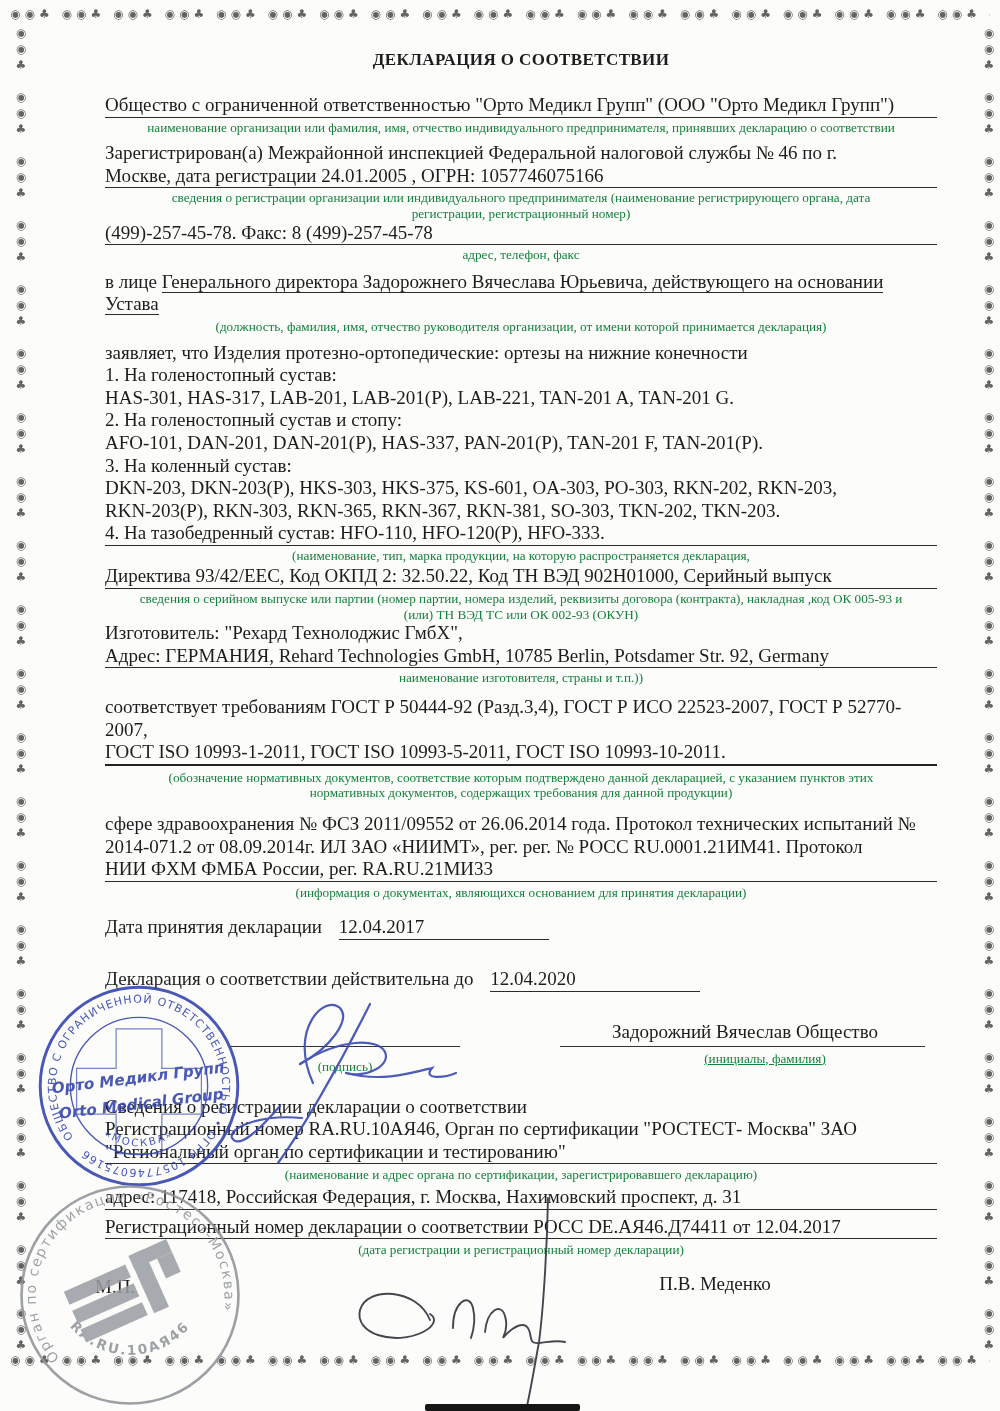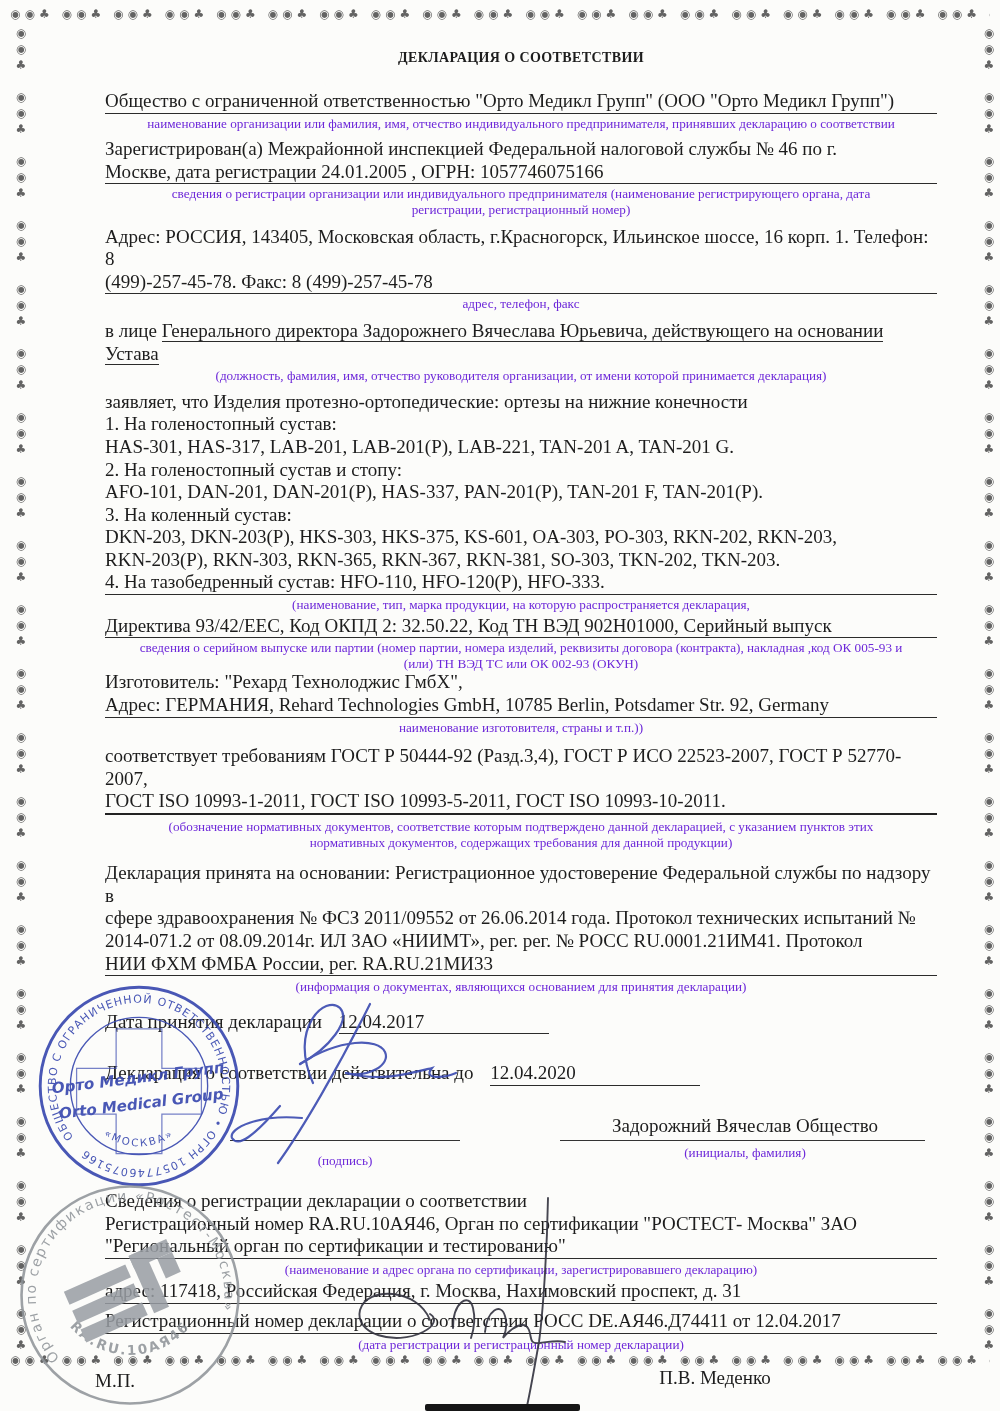--- a/index.html
+++ b/index.html
@@ -9,22 +9,22 @@
   .bord{position:absolute;color:#3e3e3e;font-family:"DejaVu Sans",sans-serif;font-size:12px;
         letter-spacing:4px;white-space:nowrap;overflow:hidden;opacity:.8;}
   .bord-top{top:7px;left:10px;width:980px;height:19px;}
   .bord-bottom{top:1353px;left:10px;width:980px;height:19px;}
   .bord-left{top:26px;left:6px;height:1324px;width:22px;writing-mode:vertical-rl;text-orientation:upright;letter-spacing:2px;}
   .bord-right{top:26px;right:4px;height:1324px;width:22px;writing-mode:vertical-rl;text-orientation:upright;letter-spacing:2px;}
   .content{position:absolute;left:105px;top:50px;width:832px;}
   .t{font-size:19px;line-height:22.6px;}
   .u{border-bottom:1.5px solid #2b2b2b;}
   .u2{border-bottom:2.2px solid #222;}
-  .cap{font-size:13.2px;line-height:15.6px;text-align:center;color:#6d28d9;}
-  h1.title{font-size:14px;font-weight:bold;text-align:center;letter-spacing:.4px;margin:0 0 24px 0;}
+  .cap{font-size:13.2px;line-height:15.6px;text-align:center;color:#15803d;}
+  h1.title{font-size:17px;font-weight:bold;text-align:center;letter-spacing:.4px;margin:0 0 24px 0;}
   .du{display:inline-block;border-bottom:1.5px solid #2b2b2b;min-width:210px;margin-left:12px;}
   .bold{font-weight:normal;}
   .overlay{position:absolute;pointer-events:none;}
   .scan-mark{position:absolute;left:425px;top:1404px;width:155px;height:7px;background:#161616;border-radius:2px;}
 </style>
 </head>
 <body>
 
 <div class="page">
 
@@ -37,21 +37,20 @@
 
     <h1 class="title">ДЕКЛАРАЦИЯ О СООТВЕТСТВИИ</h1>
 
     <div class="t u">Общество с ограниченной ответственностью "Орто Медикл Групп"  (ООО "Орто Медикл Групп")</div>
     <div class="cap" style="padding:2px 40px 0 40px;">наименование организации или фамилия, имя, отчество индивидуального предпринимателя, принявших декларацию о соответствии</div>
 
     <div class="t" style="margin-top:7px;">Зарегистрирован(а) Межрайонной инспекцией Федеральной налоговой службы № 46 по г.</div>
     <div class="t u">Москве, дата регистрации 24.01.2005 , ОГРН: 1057746075166</div>
     <div class="cap" style="padding:2px 60px 0 60px;">сведения о регистрации организации или индивидуального предпринимателя (наименование регистрирующего органа, дата регистрации, регистрационный номер)</div>
 
-    <div class="t" style="margin-top:8px;">Адрес: РОССИЯ, 143405, Московская область, г.Красногорск, Ильинское шоссе, 16 корп. 1. Телефон: 8</div>
     <div class="t u">(499)-257-45-78. Факс: 8 (499)-257-45-78</div>
     <div class="cap" style="padding-top:2px;">адрес, телефон, факс</div>
 
     <div class="t" style="margin-top:8px;"><span>в лице </span><span class="u">Генерального директора Задорожнего Вячеслава Юрьевича, действующего на основании Устава</span></div>
     <div class="cap" style="padding-top:3px;">(должность, фамилия, имя, отчество руководителя организации, от имени которой принимается декларация)</div>
 
     <div class="t" style="margin-top:7px;">заявляет, что Изделия протезно-ортопедические: ортезы на нижние конечности</div>
 
     <div class="t">1. На голеностопный сустав:</div>
     <div class="t">HAS-301, HAS-317, LAB-201, LAB-201(P), LAB-221, TAN-201 A, TAN-201 G.</div>
@@ -68,37 +67,36 @@
 
     <div class="t">Изготовитель: "Рехард Технолоджис ГмбХ",</div>
     <div class="t u">Адрес: ГЕРМАНИЯ, Rehard Technologies GmbH, 10785 Berlin, Potsdamer Str. 92, Germany</div>
     <div class="cap" style="padding-top:2px;">наименование изготовителя, страны и т.п.))</div>
 
     <div class="t" style="margin-top:10px;">соответствует требованиям ГОСТ Р 50444-92 (Разд.3,4), ГОСТ Р ИСО 22523-2007, ГОСТ Р 52770-2007,</div>
     <div class="t u2">ГОСТ  ISO 10993-1-2011, ГОСТ  ISO 10993-5-2011, ГОСТ  ISO 10993-10-2011.</div>
     <div class="cap" style="padding:4px 40px 0 40px;">(обозначение нормативных документов, соответствие которым подтверждено данной декларацией, с указанием пунктов этих нормативных документов, содержащих требования для данной продукции)</div>
 
     <div style="margin-top:12px;">
-      <div class="t">Декларация принята на основании: Регистрационное удостоверение Федеральной службы по надзору в</div>
       <div class="t">сфере здравоохранения № ФСЗ 2011/09552 от 26.06.2014 года. Протокол  технических испытаний №</div>
       <div class="t">2014-071.2 от 08.09.2014г. ИЛ ЗАО «НИИМТ», рег. рег. № РОСС RU.0001.21ИМ41. Протокол</div>
       <div class="t u">НИИ ФХМ ФМБА России, рег. RA.RU.21МИ33</div>
     </div>
     <div class="cap" style="padding-top:3px;">(информация о документах, являющихся основанием для принятия декларации)</div>
 
     <div class="t" style="margin-top:16px;"><span>Дата принятия декларации </span><span class="du">12.04.2017</span></div>
 
     <div class="t" style="margin-top:28px;"><span>Декларация о соответствии действительна до </span><span class="du">12.04.2020</span></div>
 
     <div style="position:relative;height:72px;margin-top:18px;">
       <div style="position:absolute;left:125px;top:36px;width:230px;border-bottom:1.5px solid #333;"></div>
       <div class="cap" style="position:absolute;left:175px;top:41px;width:130px;margin-top:8px;">(подпись)</div>
       <div class="t" style="position:absolute;left:500px;top:11px;width:280px;text-align:center;">Задорожний Вячеслав Общество</div>
       <div style="position:absolute;left:455px;top:36px;width:365px;border-bottom:1.5px solid #333;"></div>
-      <div class="cap" style="position:absolute;left:500px;top:41px;width:280px;">(инициалы, фамилия)</div>
+      <div class="cap" style="position:absolute;left:520px;top:41px;width:280px;text-decoration:underline;">(инициалы, фамилия)</div>
     </div>
 
     <div class="t" style="margin-top:14px;">Сведения о регистрации декларации о соответствии</div>
     <div class="t">Регистрационный номер RA.RU.10АЯ46, Орган по сертификации "РОСТЕСТ- Москва" ЗАО</div>
     <div class="t u">"Региональный орган по сертификации и тестированию"</div>
     <div class="cap" style="padding-top:3px;">(наименование и адрес органа по сертификации, зарегистрировавшего декларацию)</div>
 
     <div class="t u" style="margin-top:3px;">адрес: 117418, Российская Федерация, г. Москва, Нахимовский проспект, д. 31</div>
 
     <div class="t u" style="margin-top:6px;"><span>Регистрационный номер декларации о соответствии </span><span class="bold">РОСС DE.АЯ46.Д74411 от 12.04.2017</span></div>

